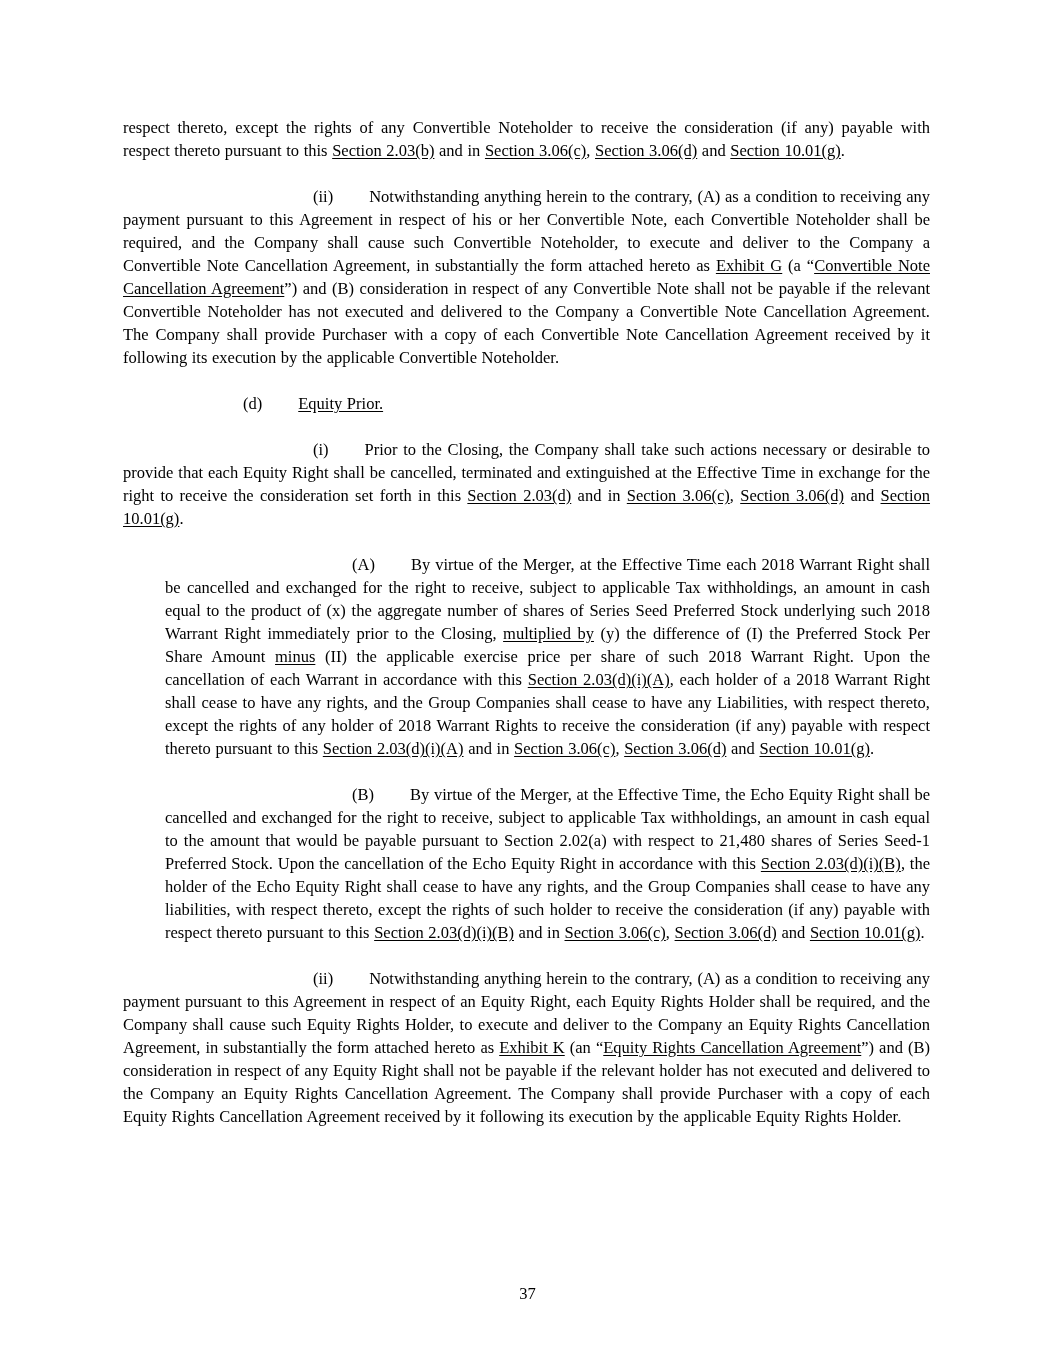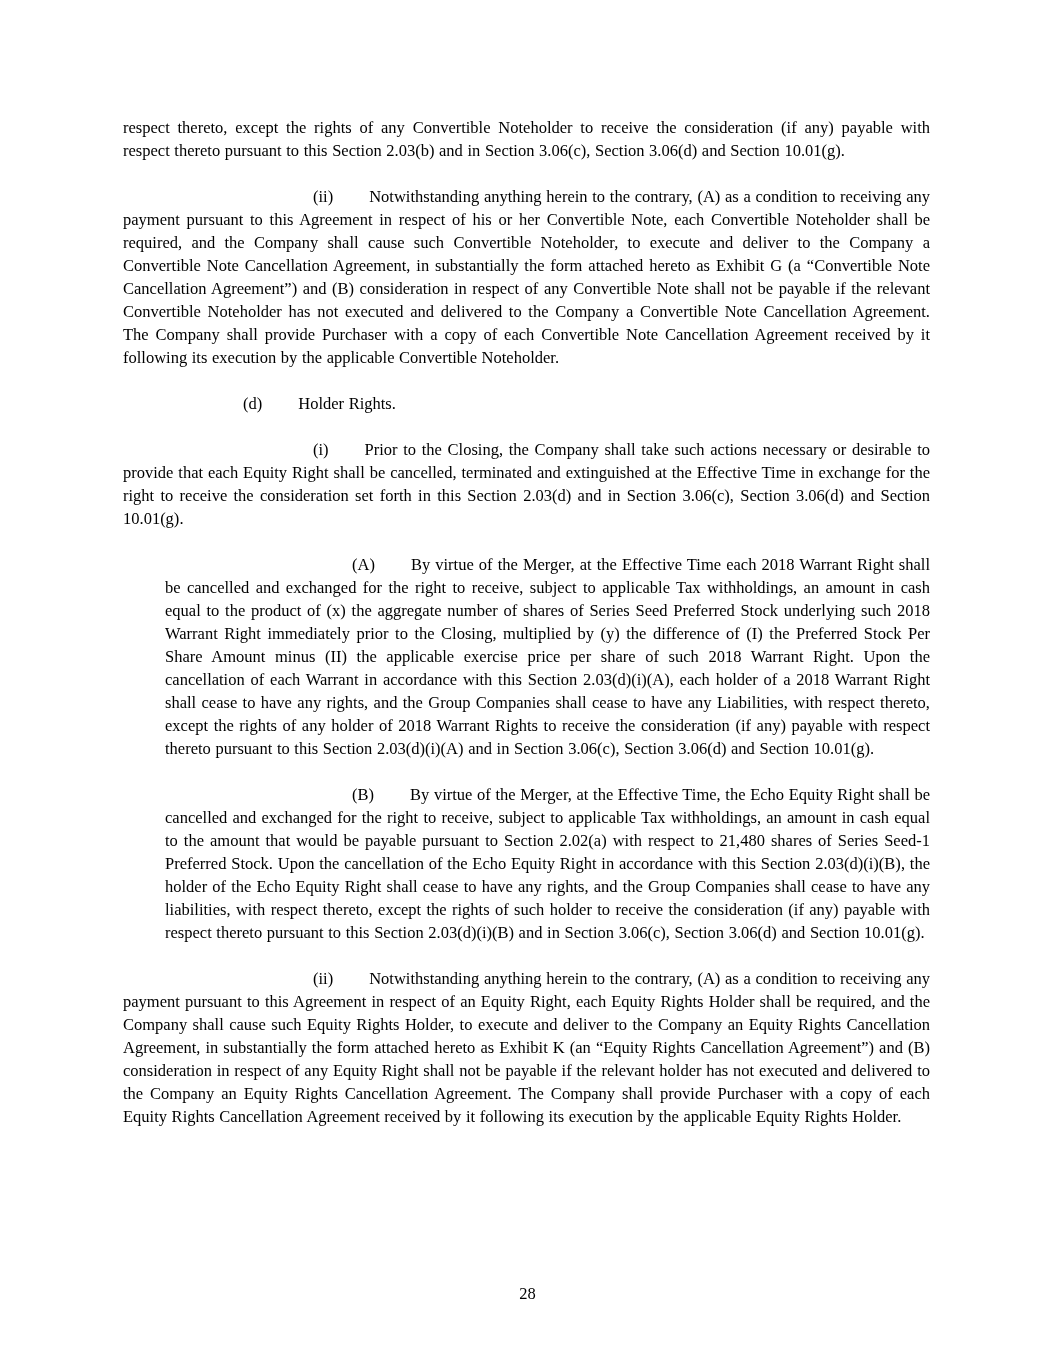--- a/index.html
+++ b/index.html
@@ -24,39 +24,39 @@
     font-size: 16.5px;
     line-height: 23px;
     text-align: justify;
     margin-bottom: 23px;
     word-spacing: 0.5px;
   }
   .para.flush { text-indent: 0; }
   .para.sub-i { text-indent: 190px; }
   .para.heading-d { text-indent: 120px; text-align: left; }
   .para.sub-A { margin-left: 42px; text-indent: 187px; }
-  .u { text-underline-offset: 2px; }
+  .u { text-decoration: underline; text-underline-offset: 2px; }
   .tab { display: inline-block; width: 36px; }
   .page-number {
     position: absolute;
     bottom: 60px;
     left: 0;
     width: 100%;
     text-align: center;
     font-size: 16.5px;
     line-height: 23px;
   }
 </style>
 </head>
 <body>
 
 <div class="page">
   <div class="doc-body">
       <p class="para flush"><span>respect thereto, except the rights of any Convertible Noteholder to receive the consideration (if any) payable with respect thereto pursuant to this </span><span class="u">Section 2.03(b)</span><span> and in </span><span class="u">Section 3.06(c)</span><span>, </span><span class="u">Section 3.06(d)</span><span> and </span><span class="u">Section 10.01(g)</span><span>.</span></p>
       <p class="para sub-i"><span>(ii)</span><span class="tab"></span><span>Notwithstanding anything herein to the contrary, (A) as a condition to receiving any payment pursuant to this Agreement in respect of his or her Convertible Note, each Convertible Noteholder shall be required, and the Company shall cause such Convertible Noteholder, to execute and deliver to the Company a Convertible Note Cancellation Agreement, in substantially the form attached hereto as </span><span class="u">Exhibit G</span><span> (a “</span><span class="u">Convertible Note Cancellation Agreement</span><span>”) and (B) consideration in respect of any Convertible Note shall not be payable if the relevant Convertible Noteholder has not executed and delivered to the Company a Convertible Note Cancellation Agreement. The Company shall provide Purchaser with a copy of each Convertible Note Cancellation Agreement received by it following its execution by the applicable Convertible Noteholder.</span></p>
-      <p class="para heading-d"><span>(d)</span><span class="tab"></span><span class="u">Holder Rights.</span></p>
+      <p class="para heading-d"><span>(d)</span><span class="tab"></span><span class="u">Equity Prior.</span></p>
       <p class="para sub-i"><span>(i)</span><span class="tab"></span><span>Prior to the Closing, the Company shall take such actions necessary or desirable to provide that each Equity Right shall be cancelled, terminated and extinguished at the Effective Time in exchange for the right to receive the consideration set forth in this </span><span class="u">Section 2.03(d)</span><span> and in </span><span class="u">Section 3.06(c)</span><span>, </span><span class="u">Section 3.06(d)</span><span> and </span><span class="u">Section 10.01(g)</span><span>.</span></p>
       <p class="para sub-A"><span>(A)</span><span class="tab"></span><span>By virtue of the Merger, at the Effective Time each 2018 Warrant Right shall be cancelled and exchanged for the right to receive, subject to applicable Tax withholdings, an amount in cash equal to the product of (x) the aggregate number of shares of Series Seed Preferred Stock underlying such 2018 Warrant Right immediately prior to the Closing, </span><span class="u">multiplied by</span><span> (y) the difference of (I) the Preferred Stock Per Share Amount </span><span class="u">minus</span><span> (II) the applicable exercise price per share of such 2018 Warrant Right. Upon the cancellation of each Warrant in accordance with this </span><span class="u">Section 2.03(d)(i)(A)</span><span>, each holder of a 2018 Warrant Right shall cease to have any rights, and the Group Companies shall cease to have any Liabilities, with respect thereto, except the rights of any holder of 2018 Warrant Rights to receive the consideration (if any) payable with respect thereto pursuant to this </span><span class="u">Section 2.03(d)(i)(A)</span><span> and in </span><span class="u">Section 3.06(c)</span><span>, </span><span class="u">Section 3.06(d)</span><span> and </span><span class="u">Section 10.01(g)</span><span>.</span></p>
       <p class="para sub-A"><span>(B)</span><span class="tab"></span><span>By virtue of the Merger, at the Effective Time, the Echo Equity Right shall be cancelled and exchanged for the right to receive, subject to applicable Tax withholdings, an amount in cash equal to the amount that would be payable pursuant to Section 2.02(a) with respect to 21,480 shares of Series Seed-1 Preferred Stock.  Upon the cancellation of the Echo Equity Right in accordance with this </span><span class="u">Section 2.03(d)(i)(B)</span><span>, the holder of the Echo Equity Right shall cease to have any rights, and the Group Companies shall cease to have any liabilities, with respect thereto, except the rights of such holder to receive the consideration (if any) payable with respect thereto pursuant to this </span><span class="u">Section 2.03(d)(i)(B)</span><span> and in </span><span class="u">Section 3.06(c)</span><span>, </span><span class="u">Section 3.06(d)</span><span> and </span><span class="u">Section 10.01(g)</span><span>.</span></p>
       <p class="para sub-i"><span>(ii)</span><span class="tab"></span><span>Notwithstanding anything herein to the contrary, (A) as a condition to receiving any payment pursuant to this Agreement in respect of an Equity Right, each Equity Rights Holder shall be required, and the Company shall cause such Equity Rights Holder, to execute and deliver to the Company an Equity Rights Cancellation Agreement, in substantially the form attached hereto as </span><span class="u">Exhibit K</span><span> (an “</span><span class="u">Equity Rights Cancellation Agreement</span><span>”) and (B) consideration in respect of any Equity Right shall not be payable if the relevant holder has not executed and delivered to the Company an Equity Rights Cancellation Agreement. The Company shall provide Purchaser with a copy of each Equity Rights Cancellation Agreement received by it following its execution by the applicable Equity Rights Holder.</span></p>
     </div>
-  <div class="page-number">28</div>
+  <div class="page-number">37</div>
 </div>
 
 </body></html>

